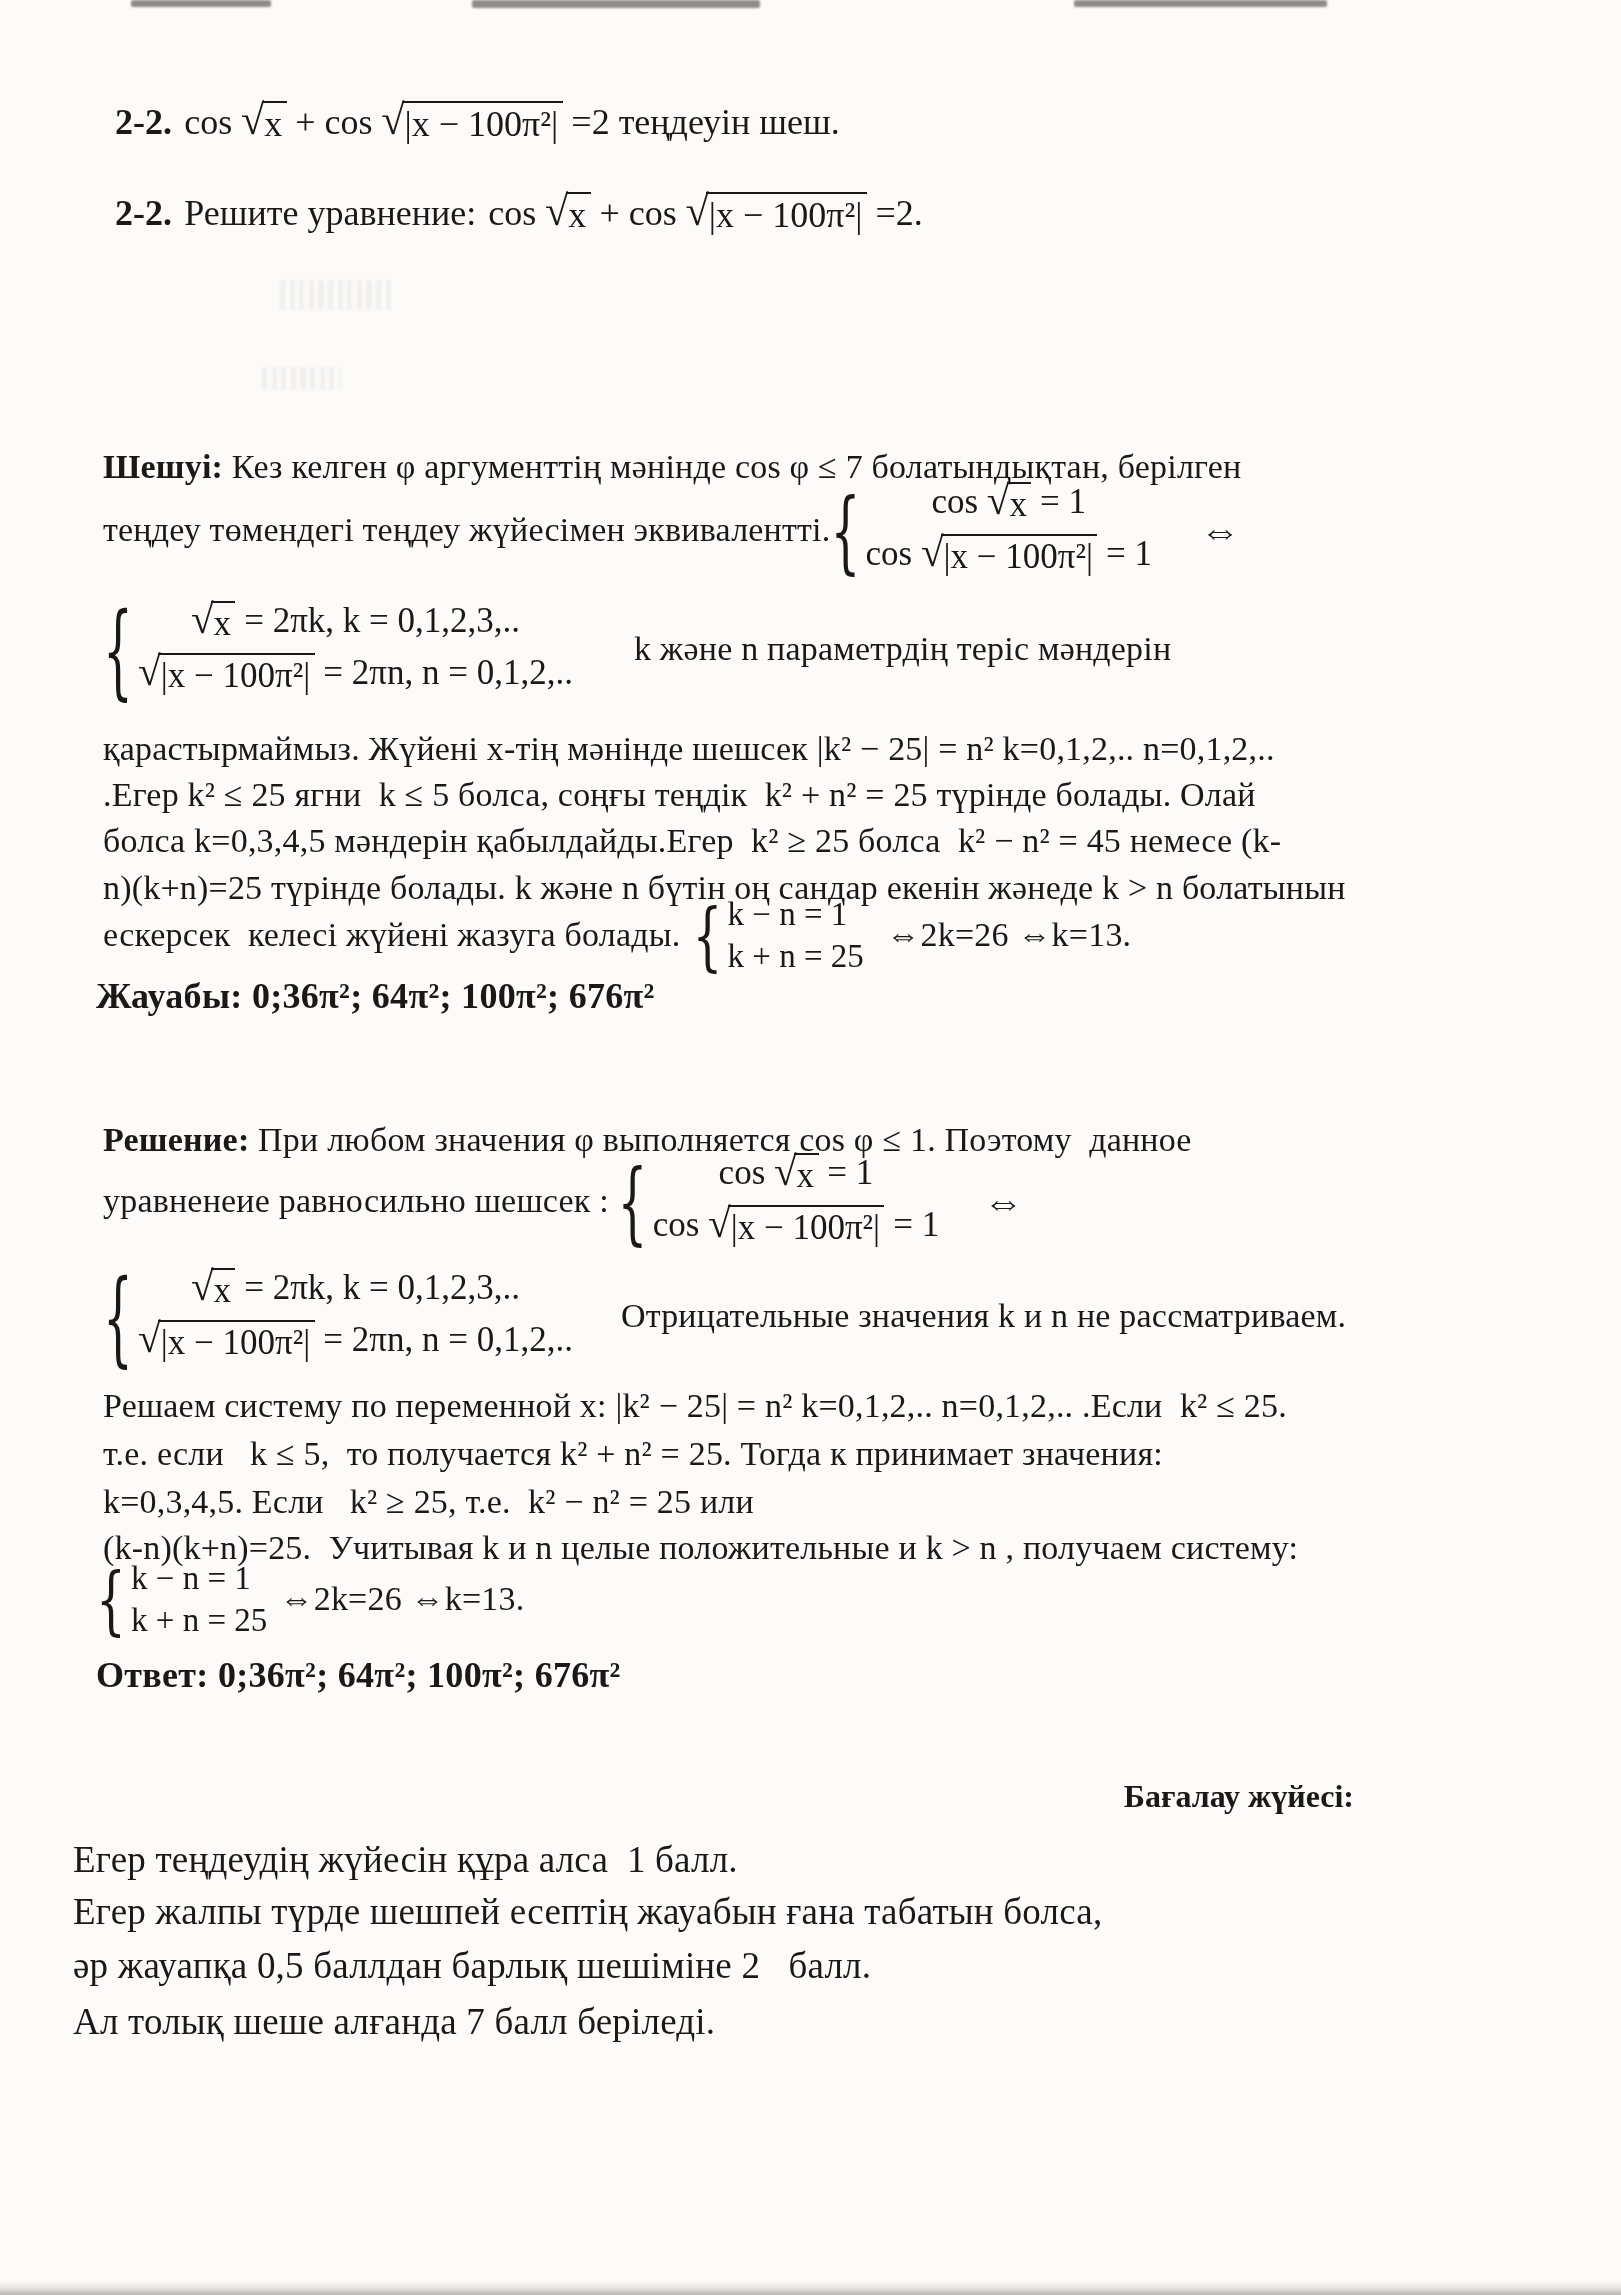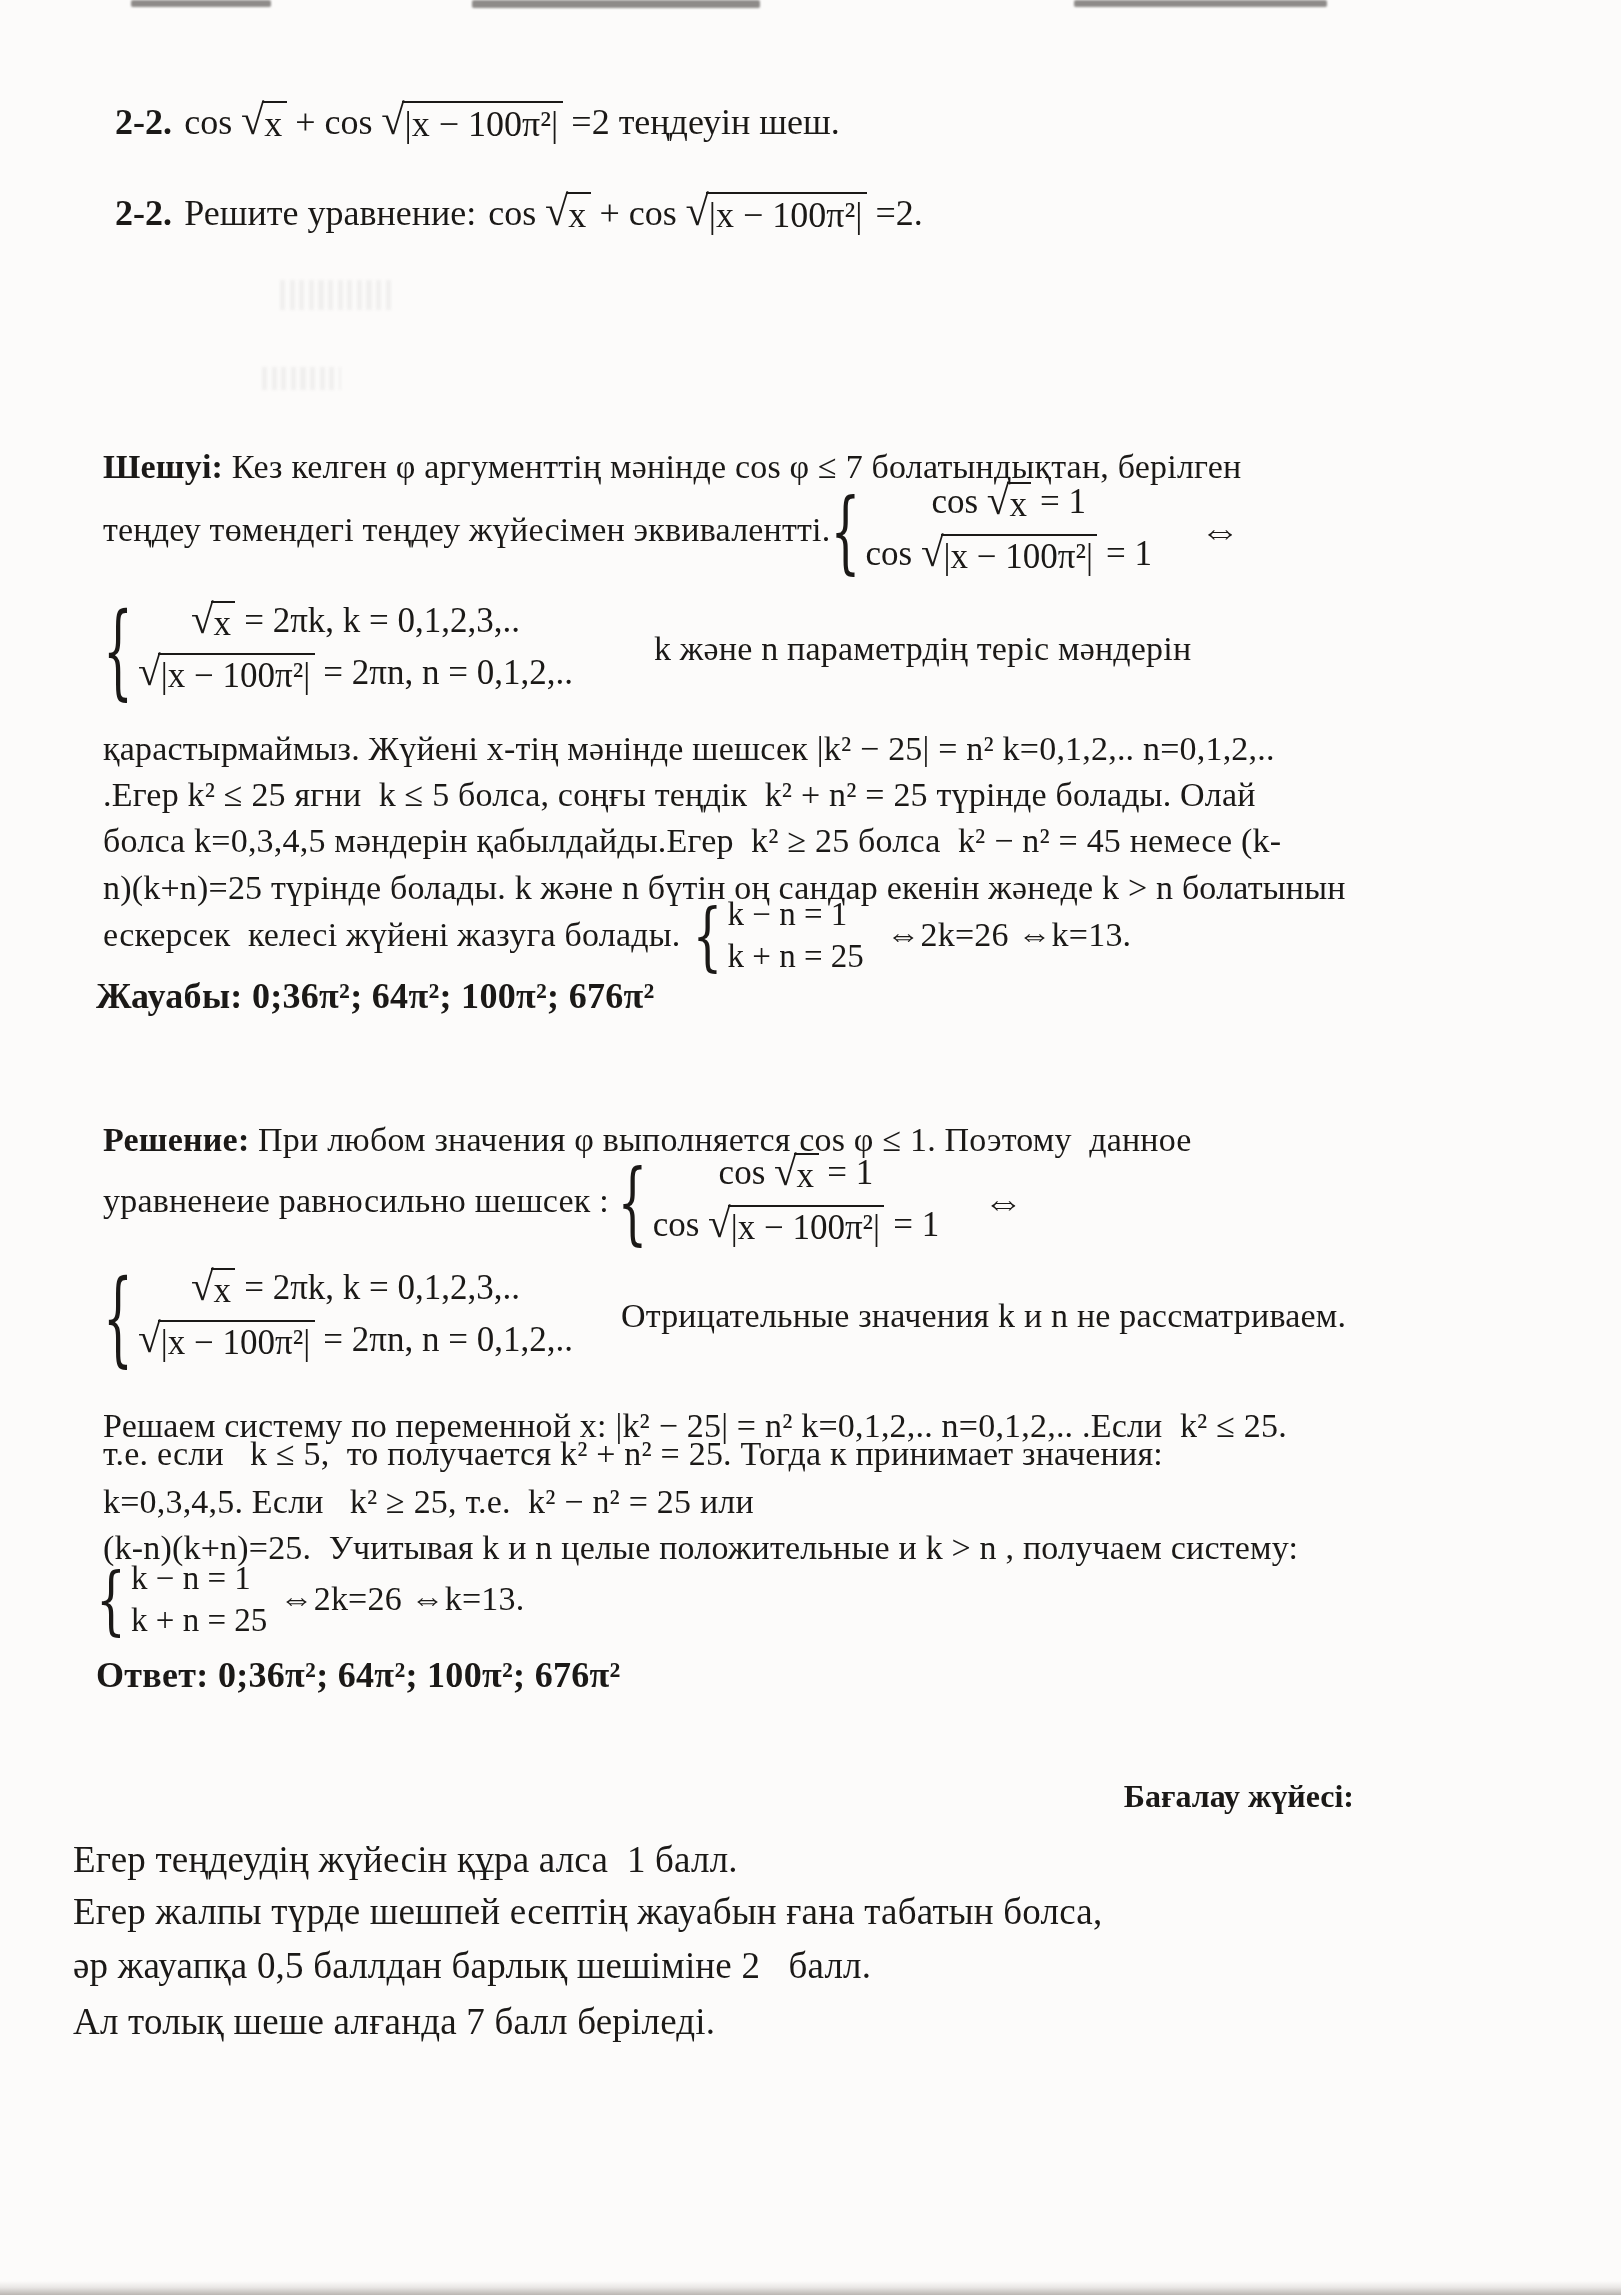--- a/index.html
+++ b/index.html
@@ -132,21 +132,21 @@
           </span>
         <span class="crow">
             <span class="sq">
               <span class="surd">√</span>
               <span class="vinc t">|x − 100π²|</span>
             </span>
             <span class="t">= 2πn, n = 0,1,2,..</span>
           </span>
       </span>
     </span>
-    <span class="body-line t" style="margin-left:81px;">k және n параметрдің теріс мәндерін</span>
+    <span class="body-line t" style="margin-left:61px;">k және n параметрдің теріс мәндерін</span>
   </div>
 
   <div class="abs body-line t" style="top:727px;">қарастырмаймыз. Жүйені x-тің мәнінде шешсек |k² − 25| = n² k=0,1,2,.. n=0,1,2,..</div>
   <div class="abs body-line t" style="top:773px;">.Егер k² ≤ 25 ягни  k ≤ 5 болса, соңғы теңдік  k² + n² = 25 түрінде болады. Олай</div>
   <div class="abs body-line t" style="top:819px;">болса k=0,3,4,5 мәндерін қабылдайды.Егер  k² ≥ 25 болса  k² − n² = 45 немесе (k-</div>
   <div class="abs body-line t" style="top:866px;">n)(k+n)=25 түрінде болады. k және n бүтін оң сандар екенін жәнеде k &gt; n болатынын</div>
 
   <div class="abs row" style="top:896px;gap:12px;">
     <span class="body-line t">ескерсек  келесі жүйені жазуга болады.</span>
     <span class="cases m38">
@@ -208,21 +208,21 @@
               <span class="surd">√</span>
               <span class="vinc t">|x − 100π²|</span>
             </span>
             <span class="t">= 2πn, n = 0,1,2,..</span>
           </span>
       </span>
     </span>
     <span class="body-line t" style="margin-left:48px;">Отрицательные значения k и n не рассматриваем.</span>
   </div>
 
-  <div class="abs body-line t" style="top:1384px;margin-top:20px;">Решаем систему по переменной x: |k² − 25| = n² k=0,1,2,.. n=0,1,2,.. .Если  k² ≤ 25.</div>
+  <div class="abs body-line t" style="top:1384px;">Решаем систему по переменной x: |k² − 25| = n² k=0,1,2,.. n=0,1,2,.. .Если  k² ≤ 25.</div>
   <div class="abs body-line t" style="top:1432px;">т.е. если   k ≤ 5,  то получается k² + n² = 25. Тогда к принимает значения:</div>
   <div class="abs body-line t" style="top:1480px;">k=0,3,4,5. Если   k² ≥ 25, т.е.  k² − n² = 25 или</div>
   <div class="abs body-line t" style="top:1526px;">(k-n)(k+n)=25.  Учитывая k и n целые положительные и k &gt; n , получаем систему:</div>
 
   <div class="abs row" style="top:1560px;left:96px;">
     <span class="cases m38">
       <span class="brace" style="--sy:1.6;">{</span>
       <span class="ccol left">
         <span class="crow t">k − n = 1</span>
         <span class="crow t">k + n = 25</span>

